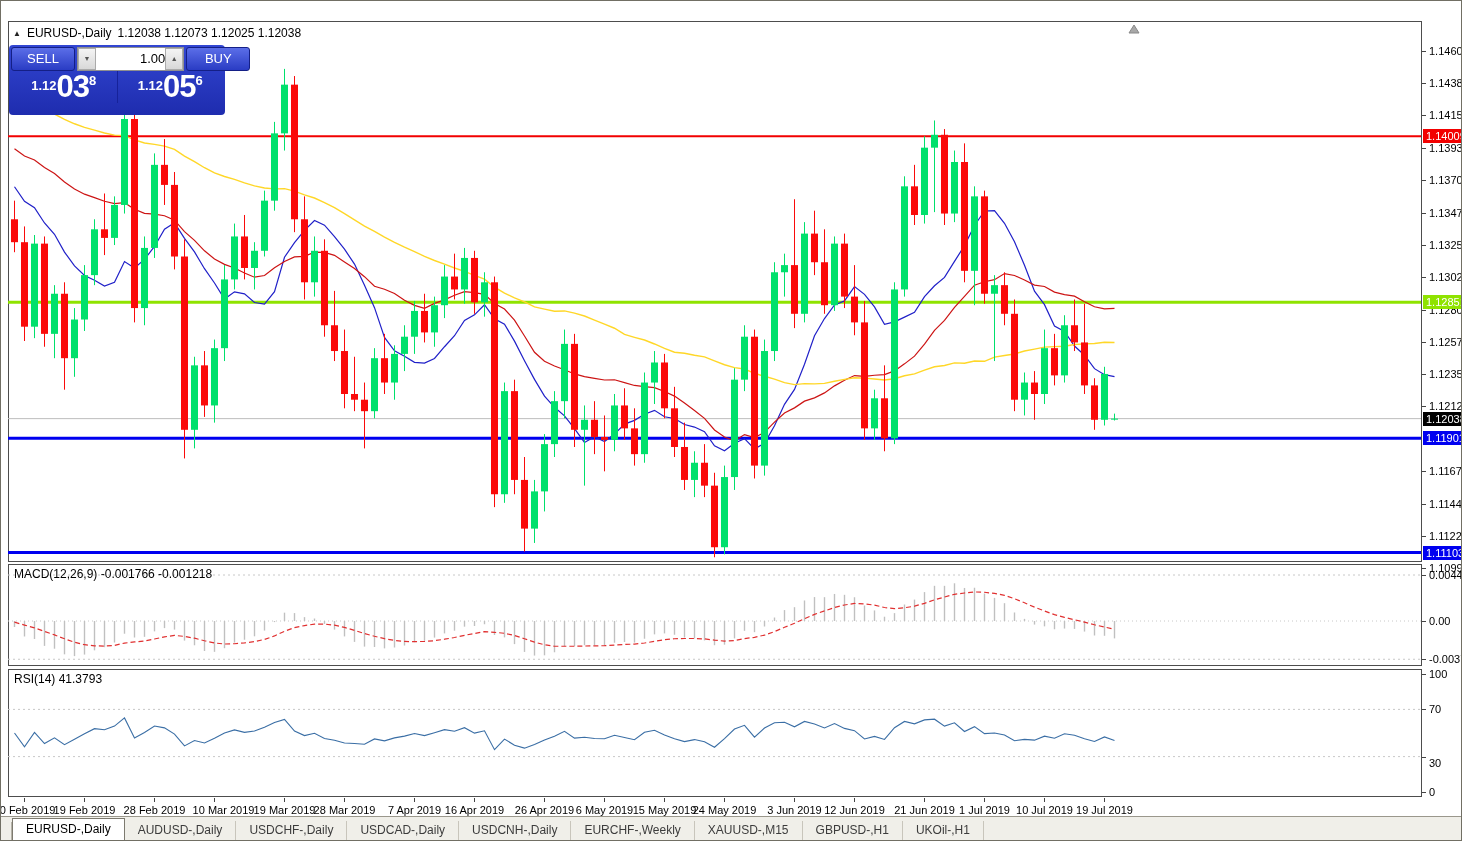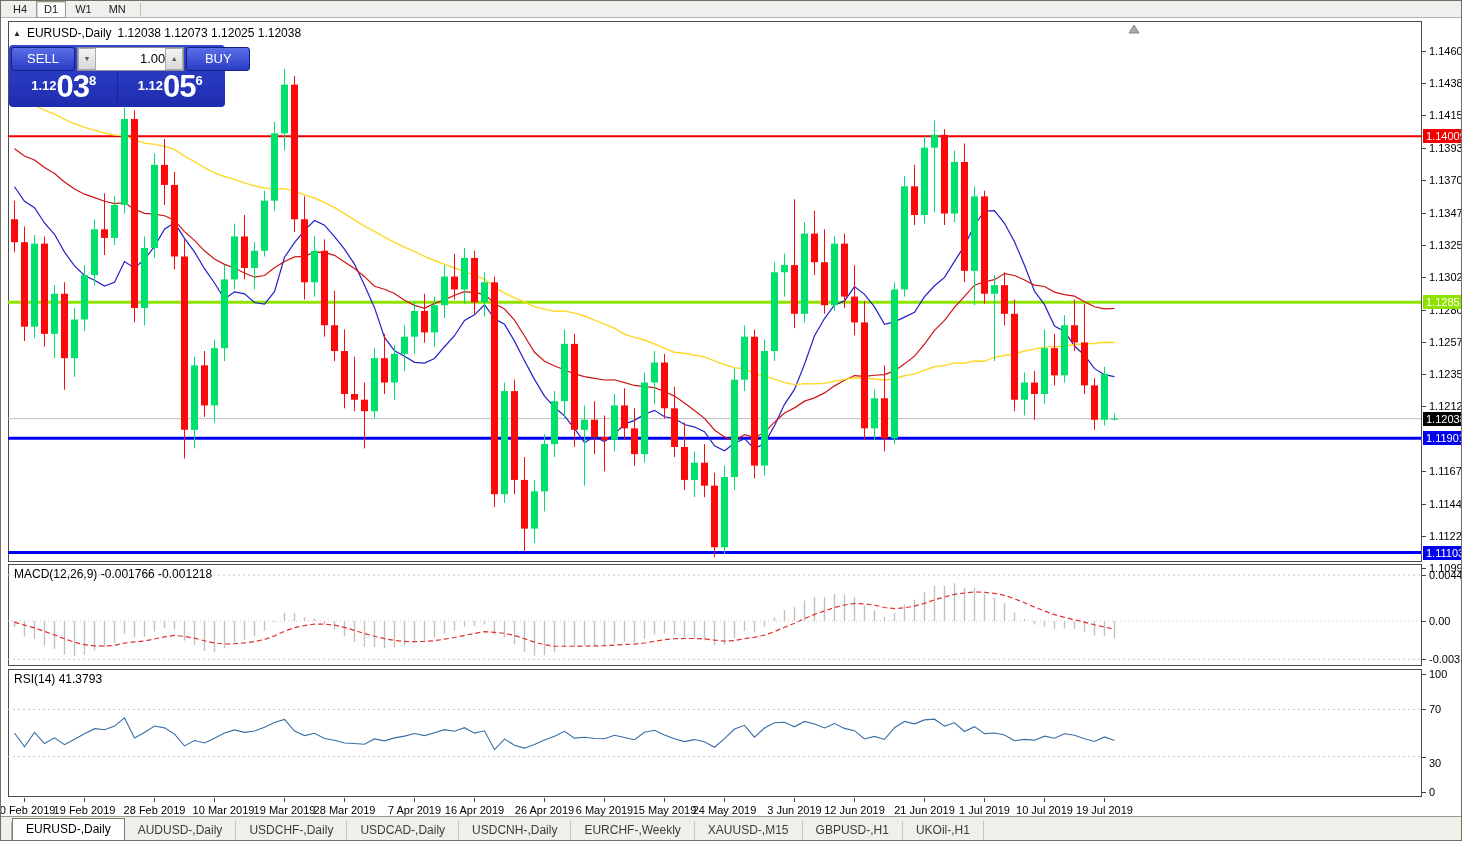--- a/index.html
+++ b/index.html
@@ -14,21 +14,21 @@
   .pane{position:absolute;left:0;width:1462px;}
   .pane svg{position:absolute;left:0;top:0;}
   #chart-title{position:absolute;left:12px;top:8px;font-size:12px;color:#000;display:flex;align-items:center;gap:6px;z-index:30;}
   #chart-title .tri{font-size:8px;color:#222;}
   .pane-label{position:absolute;left:13px;font-size:12px;color:#000;z-index:30;}
   
   .ax-lbl{position:absolute;font-size:11px;color:#000;white-space:nowrap;}
   .badge{position:absolute;left:1422px;width:40px;height:14px;font-size:11px;color:#fff;text-align:left;padding-left:3px;line-height:14px;z-index:40;box-sizing:border-box;}
   .tickmark{position:absolute;left:1421px;width:4px;height:1px;background:#444;}
   
-  #trade{position:absolute;left:8px;top:27px;width:216px;height:62px;background:linear-gradient(#3246d2,#1e2cae);border-radius:4px;z-index:25;padding:2px;box-sizing:border-box;}
+  #trade{position:absolute;left:8px;top:27px;width:216px;height:70px;background:linear-gradient(#3246d2,#1e2cae);border-radius:4px;z-index:25;padding:2px;box-sizing:border-box;}
   #trade .row1{display:flex;height:24px;gap:2px;}
   .trade-btn{flex:0 0 62px;background:linear-gradient(#5b6ee8,#2a3cc4);border:1px solid #141f86;border-radius:3px;color:#fff;font-size:13px;text-align:center;line-height:22px;cursor:default;}
   .vol-box{flex:1;background:#fff;border:1px solid #8f8f8f;display:flex;align-items:stretch;}
   .vol-arrow{flex:0 0 16px;background:linear-gradient(#f4f4f4,#d8d8d8);border:1px solid #aaa;font-size:7px;color:#555;text-align:center;line-height:20px;}
   .vol-val{flex:1;font-size:13px;color:#000;text-align:center;line-height:22px;padding-left:44px;}
   #trade .row2{display:flex;height:32px;color:#fff;}
   .px-cell{flex:1;display:flex;align-items:center;justify-content:center;padding-bottom:1px;}
   .px-cell.left{border-right:1px solid #16229a;}
   .px-small{font-size:13px;font-weight:bold;margin-bottom:3px;}
   .px-big{font-size:31px;font-weight:bold;line-height:28px;letter-spacing:-1px;}
@@ -37,27 +37,20 @@
   #tabbar{position:absolute;left:0;bottom:0;width:100%;height:23px;background:#f0efe9;border-top:1px solid #9a978c;display:flex;align-items:flex-end;}
   .tab-stub{width:10px;height:18px;border-right:1px solid #b5b2a8;}
   .tab{height:19px;line-height:18px;padding:0 13px;font-size:12px;color:#3c3c3c;border-right:1px solid #c8c5bb;cursor:default;white-space:nowrap;}
   .tab.active{background:#ffffff;color:#000;border:1px solid #7d7a6f;border-bottom:none;height:21px;line-height:20px;font-weight:normal;}
 </style>
 </head>
 <body>
 
 <div id="app">
 
-  <div id="toolbar">
-    <div class="tf-btn">H4</div>
-    <div class="tf-btn active">D1</div>
-    <div class="tf-btn">W1</div>
-    <div class="tf-btn">MN</div>
-    <div class="tf-sep"></div>
-  </div>
 
   <div id="client">
 
     <div id="chart-title">
       <span class="tri">▲</span>
       <span>EURUSD-,Daily</span>
       <span>1.12038 1.12073 1.12025 1.12038</span>
     </div>
 
     <div id="trade">

